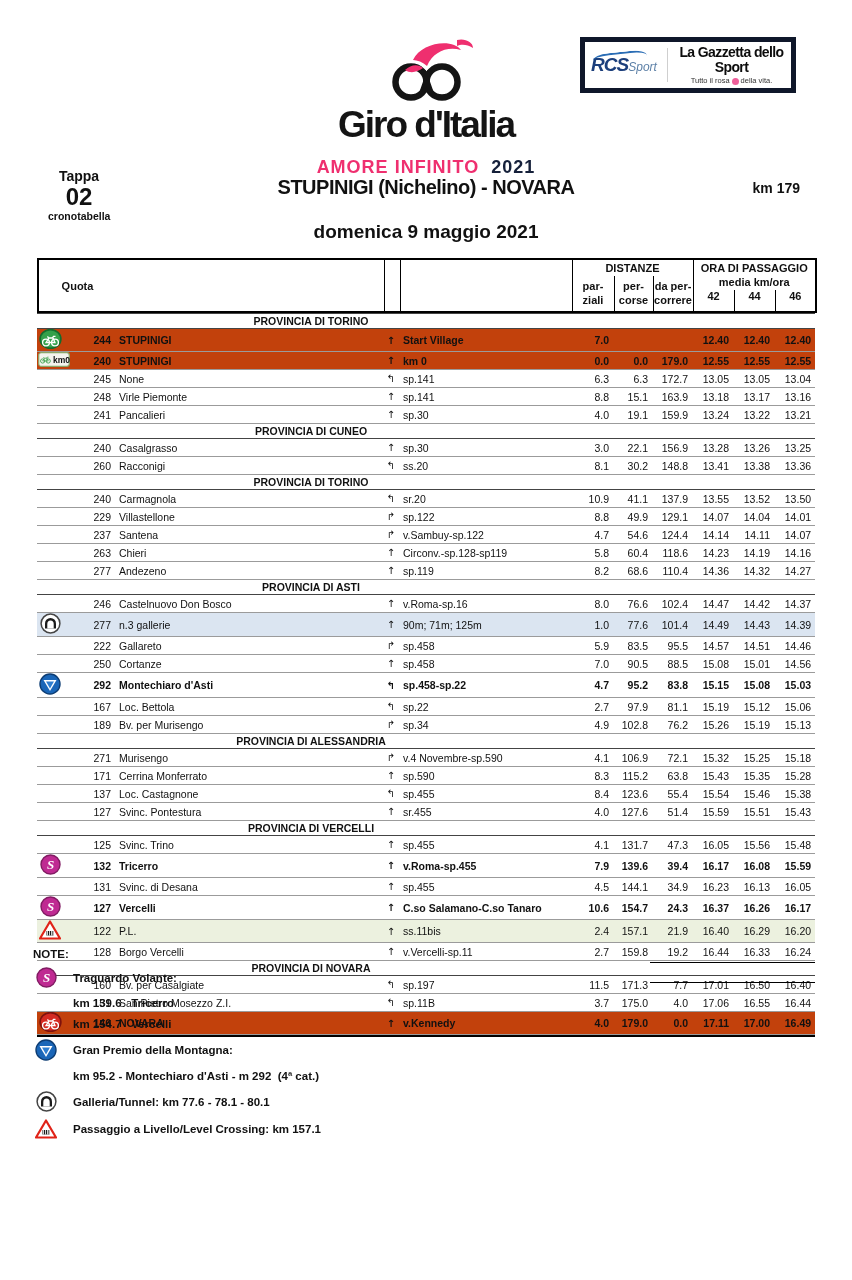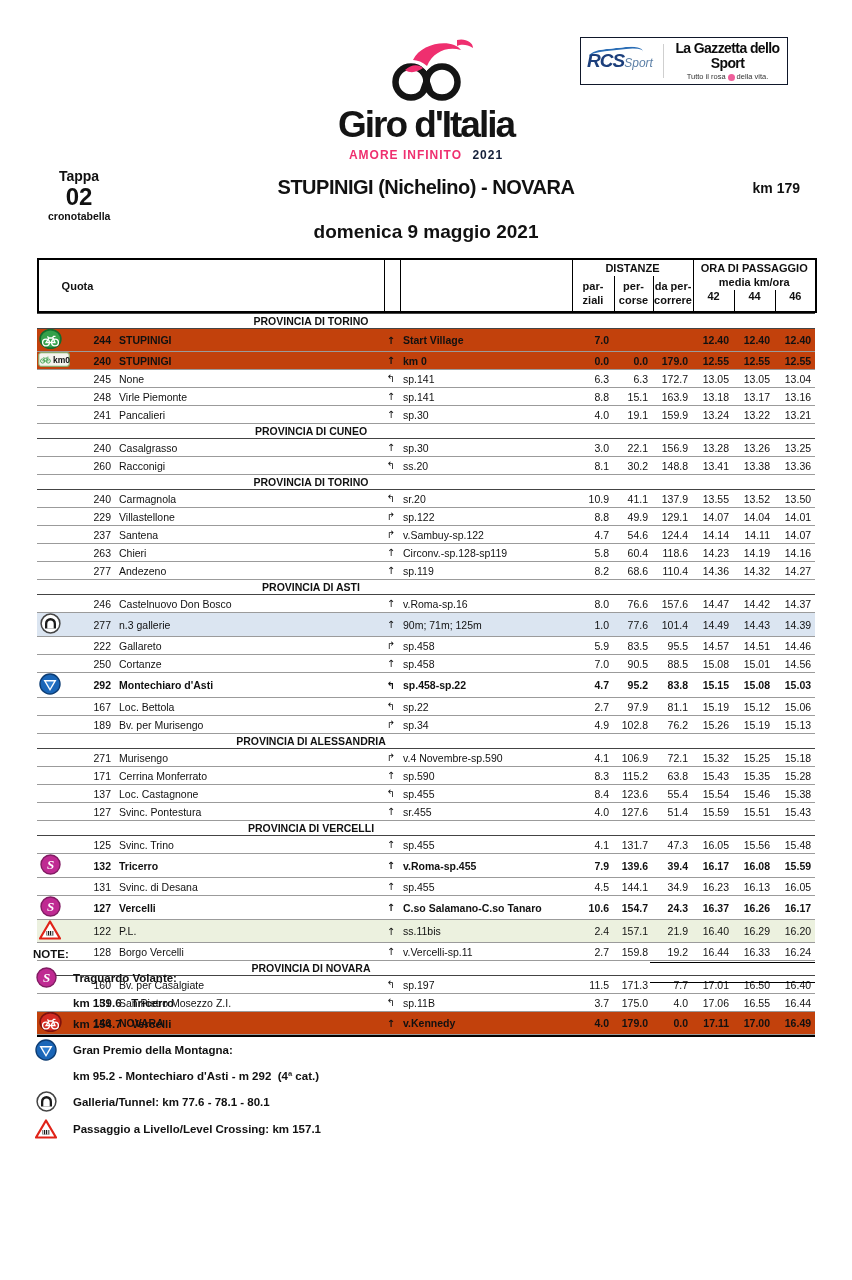--- a/index.html
+++ b/index.html
@@ -3,25 +3,25 @@
 <meta charset="utf-8">
 <style>
   html,body{margin:0;padding:0;background:#fff;}
   .page{position:relative;width:852px;height:1280px;background:#fff;overflow:hidden;
         font-family:"Liberation Sans","DejaVu Sans",sans-serif;color:#111;}
 
   
   .giro-logo{position:absolute;left:0;right:0;top:26px;text-align:center;}
   .giro-mark{display:block;margin:0 auto;}
   .giro-title{font-size:37px;font-weight:bold;letter-spacing:-2px;color:#141414;line-height:1;margin-top:2px;}
-  .giro-sub{font-size:12px;font-weight:bold;letter-spacing:1px;margin-top:5px;}
+  .giro-sub{font-size:18px;font-weight:bold;letter-spacing:1px;margin-top:14px;}
   .giro-sub .amore{color:#ef2f6f;}
   .giro-sub .year{color:#15203a;margin-left:6px;}
 
-  .rcs-box{position:absolute;left:580px;top:37px;width:206px;height:46px;border:1px solid #0f172a;
+  .rcs-box{position:absolute;left:580px;top:37px;width:206px;height:46px;border:5px solid #0f172a;
            display:flex;align-items:center;background:#fff;}
   .rcs-left{width:78px;text-align:center;position:relative;}
   .rcs-word{font-size:19px;font-weight:bold;color:#1c3f7c;letter-spacing:-1px;font-style:italic;}
   .rcs-sport{font-size:12px;color:#5b7fa6;font-style:italic;}
   .rcs-swoosh{position:absolute;top:-2px;left:8px;width:54px;height:10px;border-top:2px solid #2a6db5;
               border-radius:60%/100%;transform:rotate(-6deg);}
   .rcs-div{width:1px;height:34px;background:#cfcfcf;margin:0 4px;}
   .gaz{flex:1;text-align:center;}
   .gaz-title{font-size:14px;font-weight:bold;letter-spacing:-0.6px;color:#0c0c0c;line-height:1.05;}
   .gaz-tag{font-size:7.5px;color:#333;margin-top:2px;}
@@ -363,21 +363,21 @@
             </td>
           </tr>
           <tr>
             <td class="iconcell"></td>
             <td class="num">246</td>
             <td class="name">Castelnuovo Don Bosco</td>
             <td class="arrow">↑</td>
             <td class="name">v.Roma-sp.16</td>
             <td class="num">8.0</td>
             <td class="num">76.6</td>
-            <td class="num">157.6</td>
+            <td class="num">102.4</td>
             <td class="num">14.47</td>
             <td class="num">14.42</td>
             <td class="num">14.37</td>
           </tr>
           <tr class="bg-blue">
             <td class="iconcell"><svg width="21" height="21" viewBox="0 0 21 21">
                 <circle cx="10.5" cy="10.5" r="9.4" fill="#fff" stroke="#444" stroke-width="1.5"></circle>
                 <path d="M5 15.5 V10.5 A5.5 5.5 0 0 1 16 10.5 V15.5 Z" fill="#1b1b1b"></path>
                 <path d="M7.3 15.5 V11 A3.2 3.6 0 0 1 13.7 11 V15.5 Z" fill="#fff"></path>
               </svg></td>

